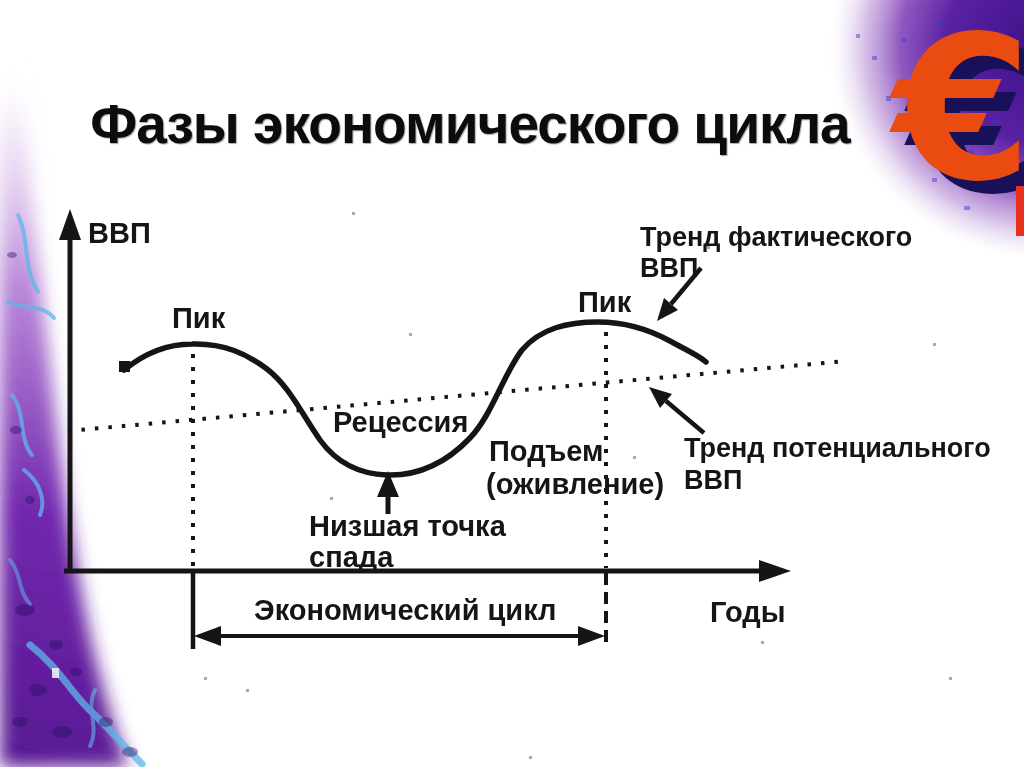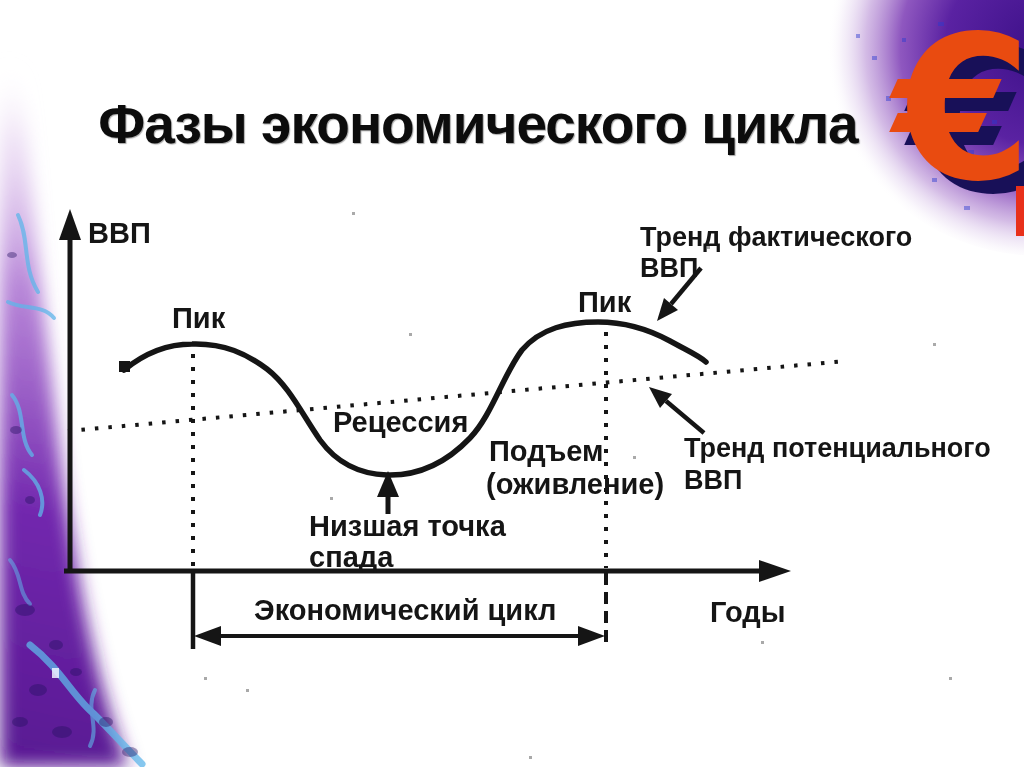--- a/index.html
+++ b/index.html
@@ -9,21 +9,20 @@
     font-family:"Liberation Sans",sans-serif;
   }
   .stage{position:absolute;inset:0;width:1024px;height:767px}
   svg.layer{position:absolute;left:0;top:0}
   h1.title{
     position:absolute;top:92px;left:0;width:940px;margin:0;
     text-align:center;
     font-size:55px;font-weight:bold;color:#0c0c0c;
     letter-spacing:-1px;
     text-shadow:1px 1px 1px rgba(60,60,60,.45);
-    padding-left:8px;
   }
   svg text.lbl{
     font-family:"Liberation Sans",sans-serif;
     font-weight:bold;
     fill:#151515;
   }
 </style>
 </head>
 <body>
 

